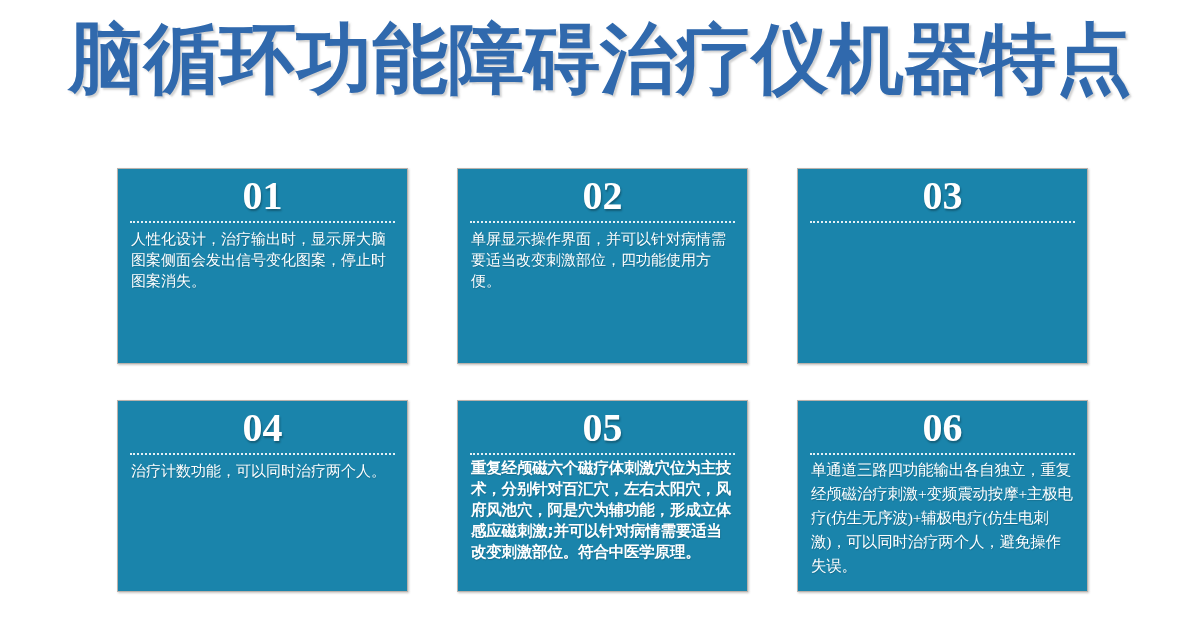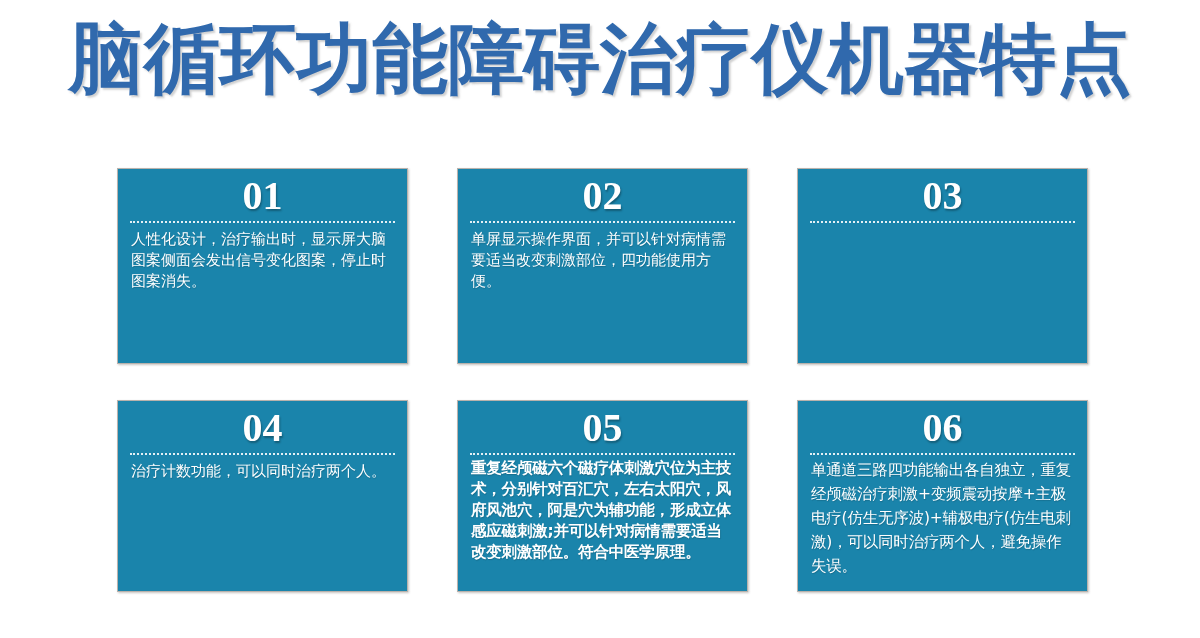--- a/index.html
+++ b/index.html
@@ -102,20 +102,21 @@
     line-height: 21px;
     padding-top: 3px;
     letter-spacing: -0.2px;
     font-weight: bold;
   }
   .card.dense-6 .card-body {
     font-size: 15.5px;
     line-height: 24px;
     padding-top: 3px;
     letter-spacing: -0.2px;
+    font-family: Liberation Serif, serif;
   }
 </style>
 </head>
 <body>
 
 <div class="page">
 
   <div class="title-bar">
     <div class="page-title">脑循环功能障碍治疗仪机器特点</div>
   </div>

